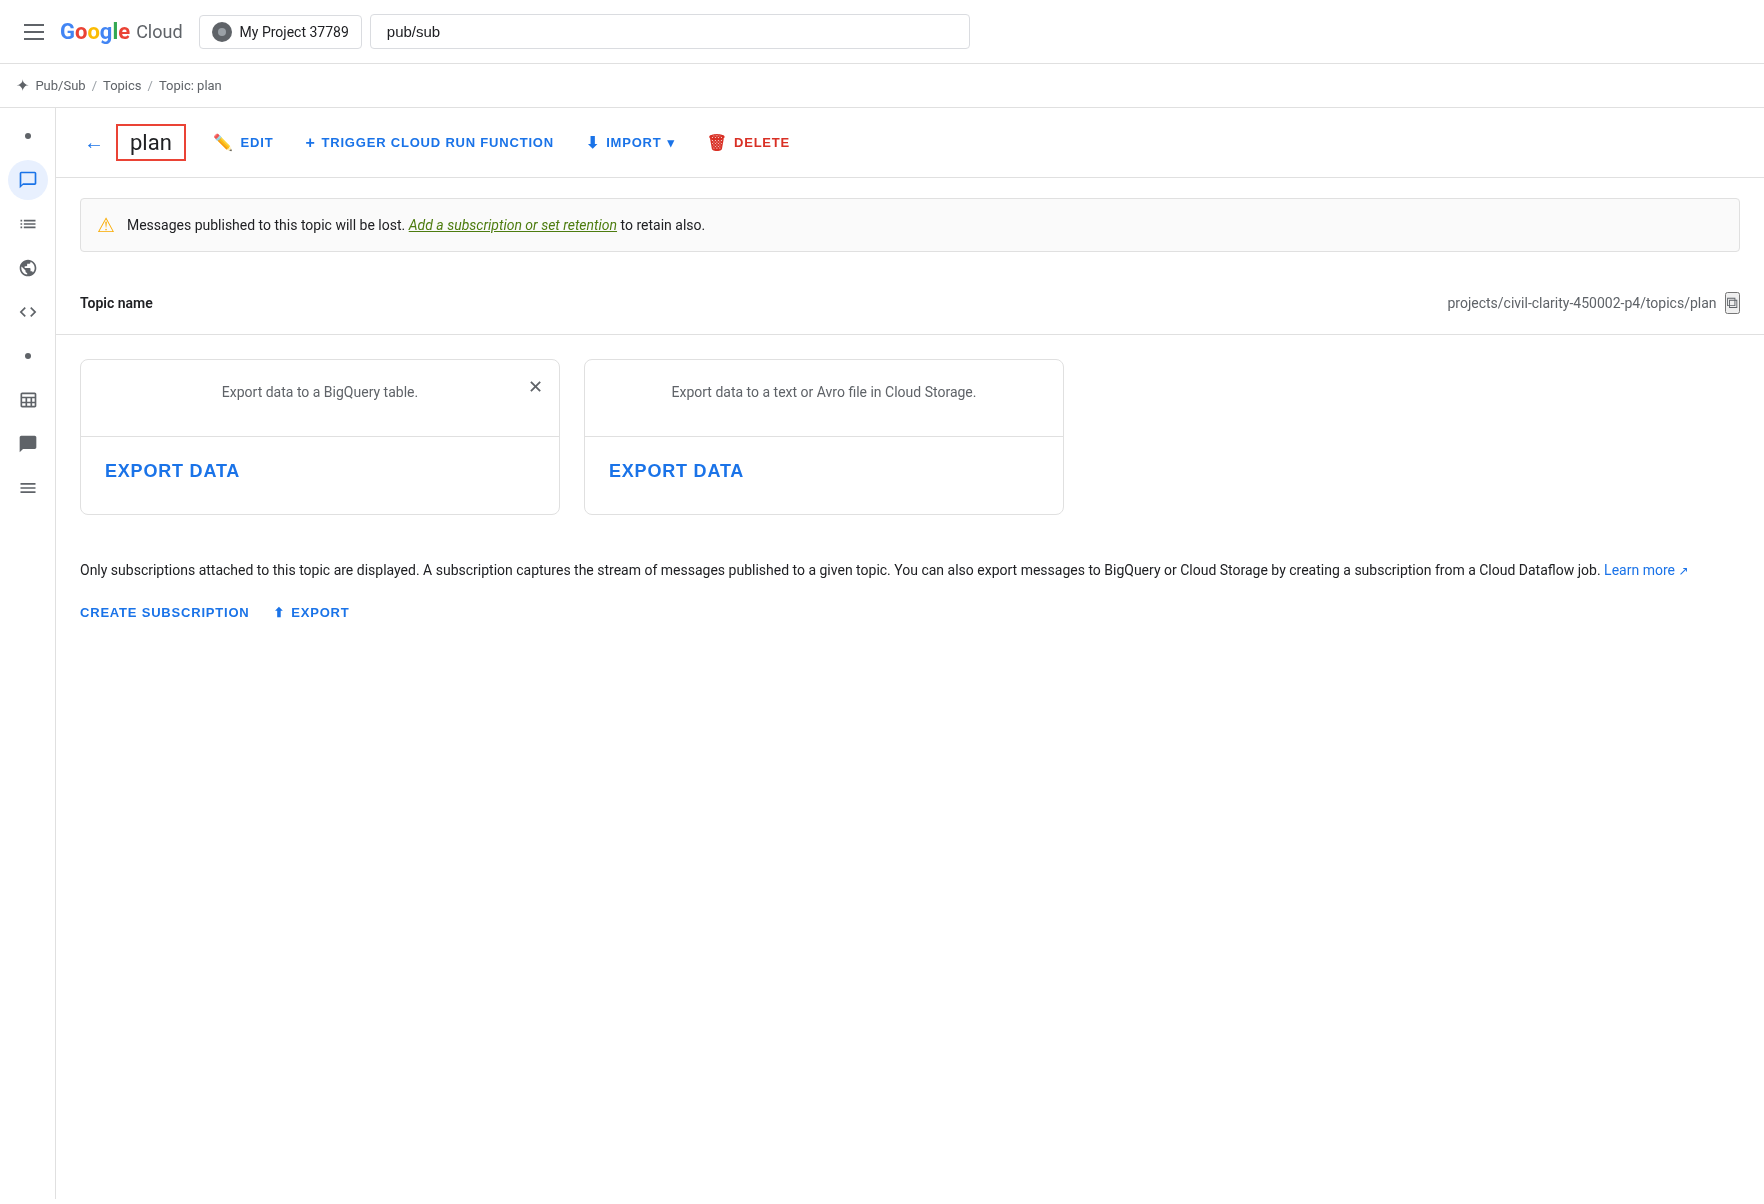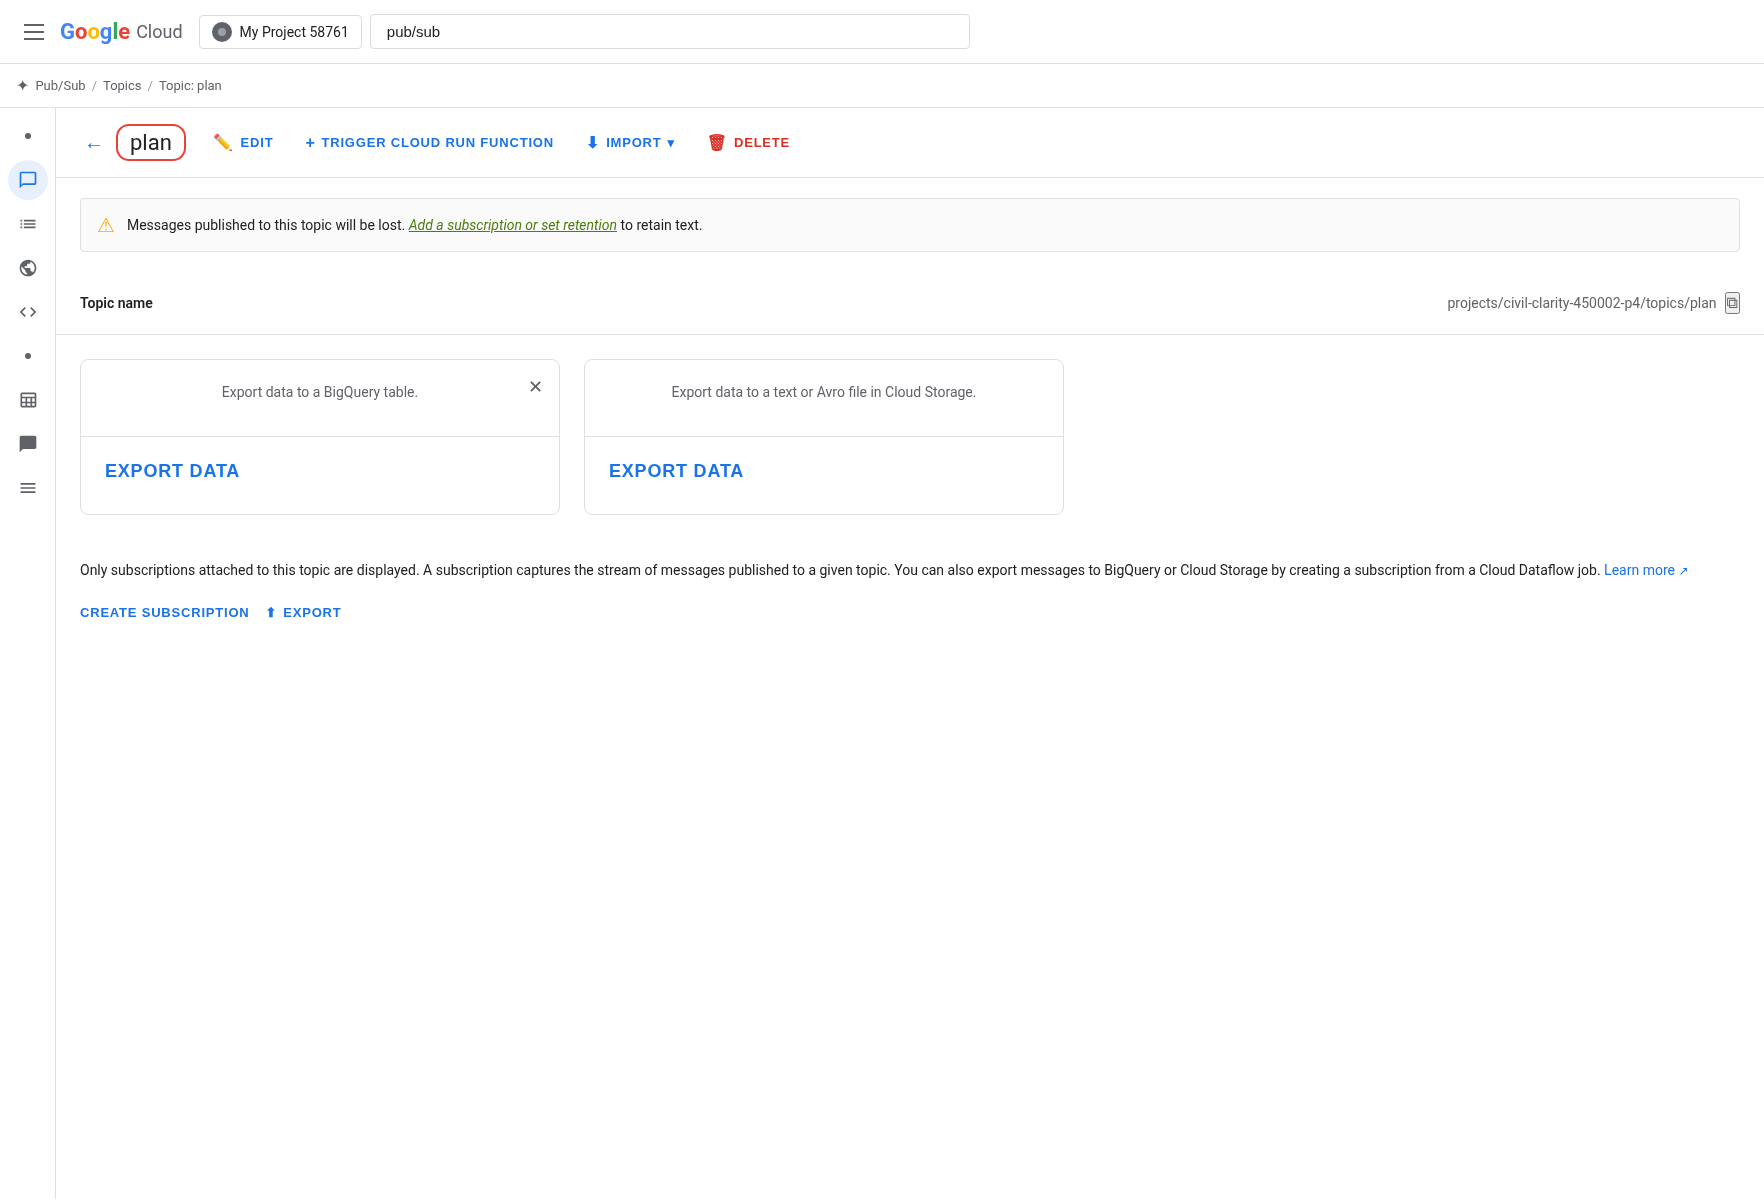--- a/index.html
+++ b/index.html
@@ -124,21 +124,21 @@
     }
     .back-btn {
       color: #1a73e8;
       cursor: pointer;
       font-size: 20px;
       padding: 4px;
       background: none; border: none;
     }
     .page-title-box {
       border: 2px solid #ea4335;
-      border-radius: 13px;
+      border-radius: 0;
       padding: 4px 12px;
       font-size: 22px;
       font-weight: 400;
       color: #202124;
       margin-right: 8px;
     }
     .toolbar-btn {
       display: flex; align-items: center; gap: 6px;
       padding: 8px 12px;
       background: none; border: none;
@@ -241,21 +241,21 @@
     
     .subscriptions-content {
       padding: 20px 24px;
       font-size: 14px; color: #202124;
       line-height: 1.6;
     }
     .learn-more-link {
       color: #1a73e8; text-decoration: none;
     }
     .bottom-actions {
-      display: flex; align-items: center; gap: 16px;
+      display: flex; align-items: center; gap: 24px;
       margin-top: 16px;
     }
     .bottom-btn {
       background: none; border: none;
       color: #1a73e8; font-size: 13px; font-weight: 600;
       letter-spacing: 0.8px; text-transform: uppercase;
       cursor: pointer; padding: 8px 0;
       display: flex; align-items: center; gap: 6px;
     }
     .external-link-icon { font-size: 12px; }
@@ -270,21 +270,21 @@
       <span></span>
   </div>
   <a class="google-cloud-logo" href="#">
     <span class="google-g">
       <span class="g-blue">G</span><span class="g-red">o</span><span class="g-yellow">o</span><span class="g-blue">g</span><span class="g-green">l</span><span class="g-red">e</span>
     </span>
     <span class="cloud-text">Cloud</span>
   </a>
   <div class="project-selector">
     <div class="project-icon"></div>
-    <span>My Project 58761</span>
+    <span>My Project 37789</span>
   </div>
   <input class="search-bar" type="text" value="pub/sub" style="">
 </div>
 
 <div class="breadcrumb">
   <span class="breadcrumb-icon">✦</span>
   <a href="#">Pub/Sub</a>
   <span class="breadcrumb-sep">/</span>
   <a href="#">Topics</a>
   <span class="breadcrumb-sep">/</span>
@@ -359,21 +359,21 @@
         <span class="btn-icon">🗑</span>
         <span>DELETE</span>
       </button>
     </div>
 
     <div class="warning-banner">
       <span class="warning-icon">⚠</span>
       <span>
         <span>Messages published to this topic will be lost.</span>
         <a href="#" class="warning-link">Add a subscription or set retention</a>
-        <span>to retain text.</span>
+        <span>to retain also.</span>
       </span>
     </div>
 
     <div class="topic-info">
       <span class="topic-label">Topic name</span>
       <span class="topic-value">projects/civil-clarity-450002-p4/topics/plan</span>
       <button class="copy-icon" title="Copy">⧉</button>
     </div>
 
     <div class="export-cards">

